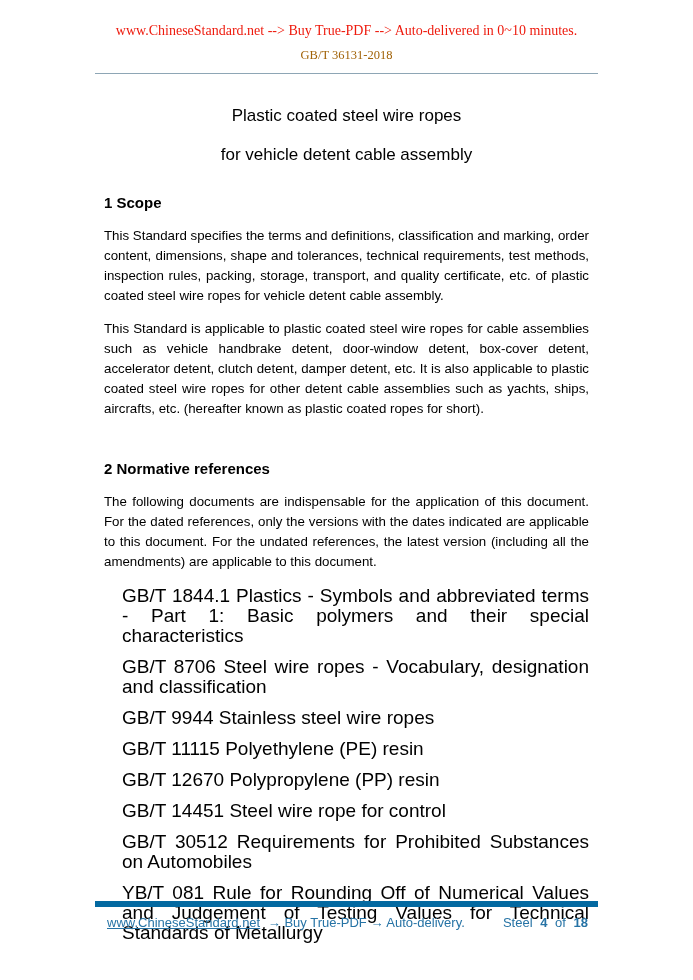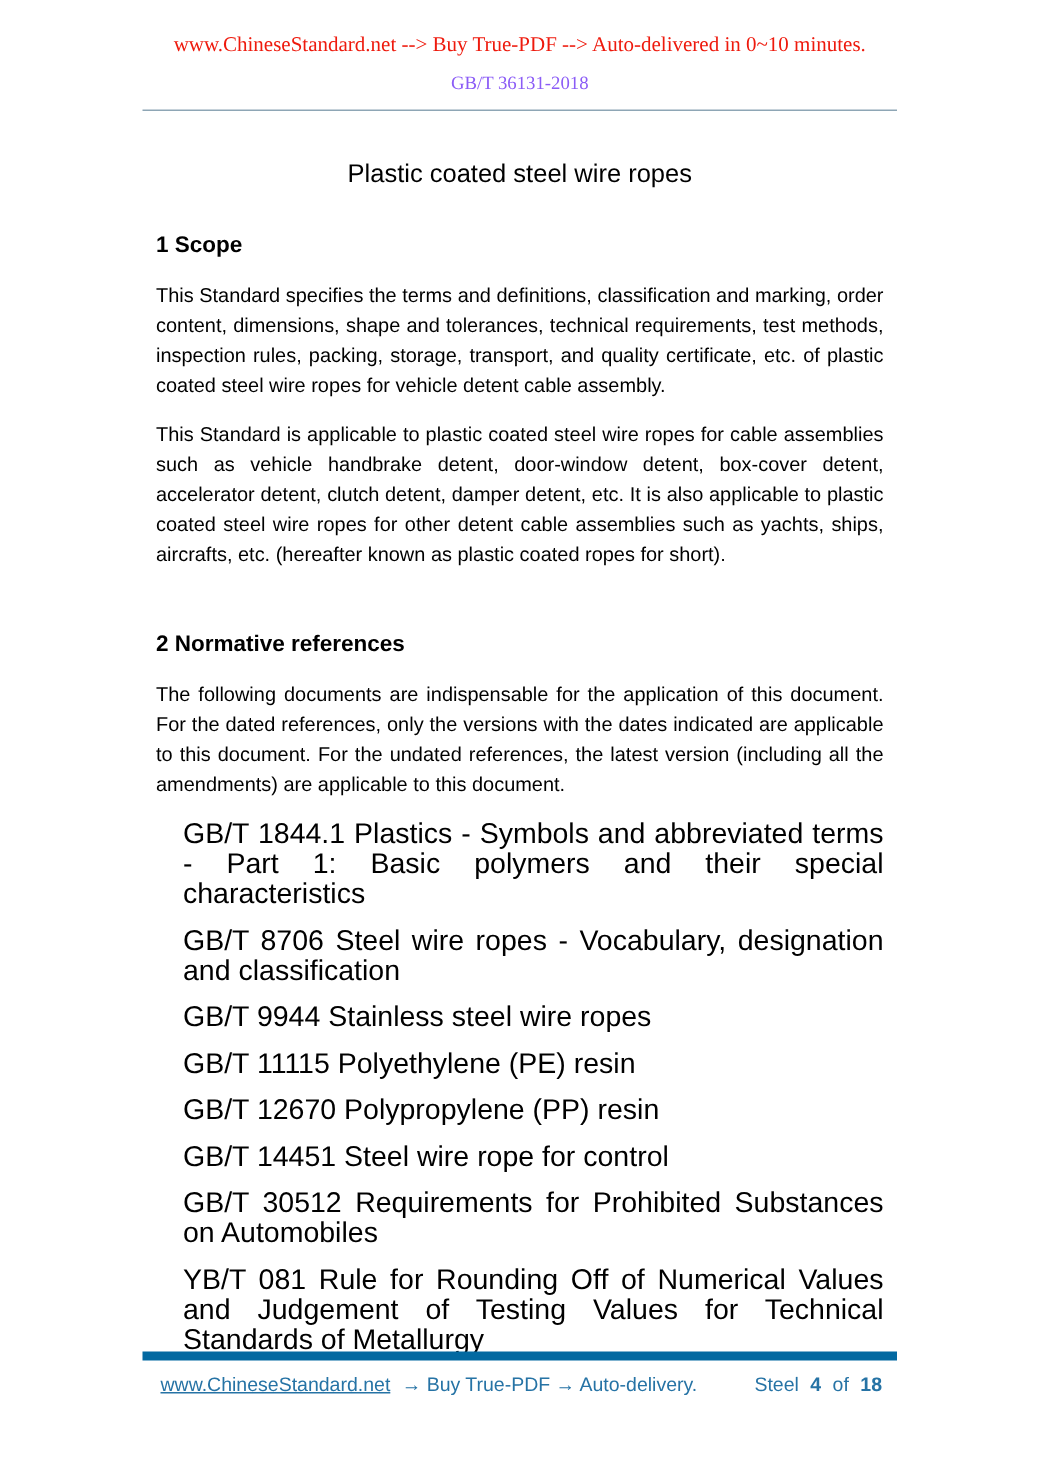--- a/index.html
+++ b/index.html
@@ -21,21 +21,21 @@
       text-align: center;
       padding-top: 22px;
       font-family: Liberation Serif, serif;
     }
     .banner {
       color: #ee1a0d;
       font-size: 14px;
       line-height: 17px;
     }
     .docnum {
-      color: #8b5cf6;
+      color: #a16207;
       font-size: 12.5px;
       margin-top: 9px;
     }
     .hrule {
       height: 0;
       border-top: 1px solid #8ea6b5;
       margin: 10px 95px 0 95px;
     }
     .content {
       padding: 0 104px;
@@ -110,20 +110,21 @@
 
   <div class="header">
     <div class="banner">www.ChineseStandard.net --&gt; Buy True-PDF --&gt; Auto-delivered in 0~10 minutes.</div>
     <div class="docnum">GB/T 36131-2018</div>
     <div class="hrule"></div>
   </div>
 
   <div class="content">
 
     <div class="doc-title">Plastic coated steel wire ropes</div>
+    <div class="doc-title second">for vehicle detent cable assembly</div>
 
     <h2 class="sec">1 Scope</h2>
 
     <p class="body">This Standard specifies the terms and definitions, classification and marking, order content, dimensions, shape and tolerances, technical requirements, test methods, inspection rules, packing, storage, transport, and quality certificate, etc. of plastic coated steel wire ropes for vehicle detent cable assembly.</p>
 
     <p class="body">This Standard is applicable to plastic coated steel wire ropes for cable assemblies such as vehicle handbrake detent, door-window detent, box-cover detent, accelerator detent, clutch detent, damper detent, etc. It is also applicable to plastic coated steel wire ropes for other detent cable assemblies such as yachts, ships, aircrafts, etc. (hereafter known as plastic coated ropes for short).</p>
 
     <h2 class="sec second">2 Normative references</h2>
 
     <p class="body">The following documents are indispensable for the application of this document. For the dated references, only the versions with the dates indicated are applicable to this document. For the undated references, the latest version (including all the amendments) are applicable to this document.</p>

